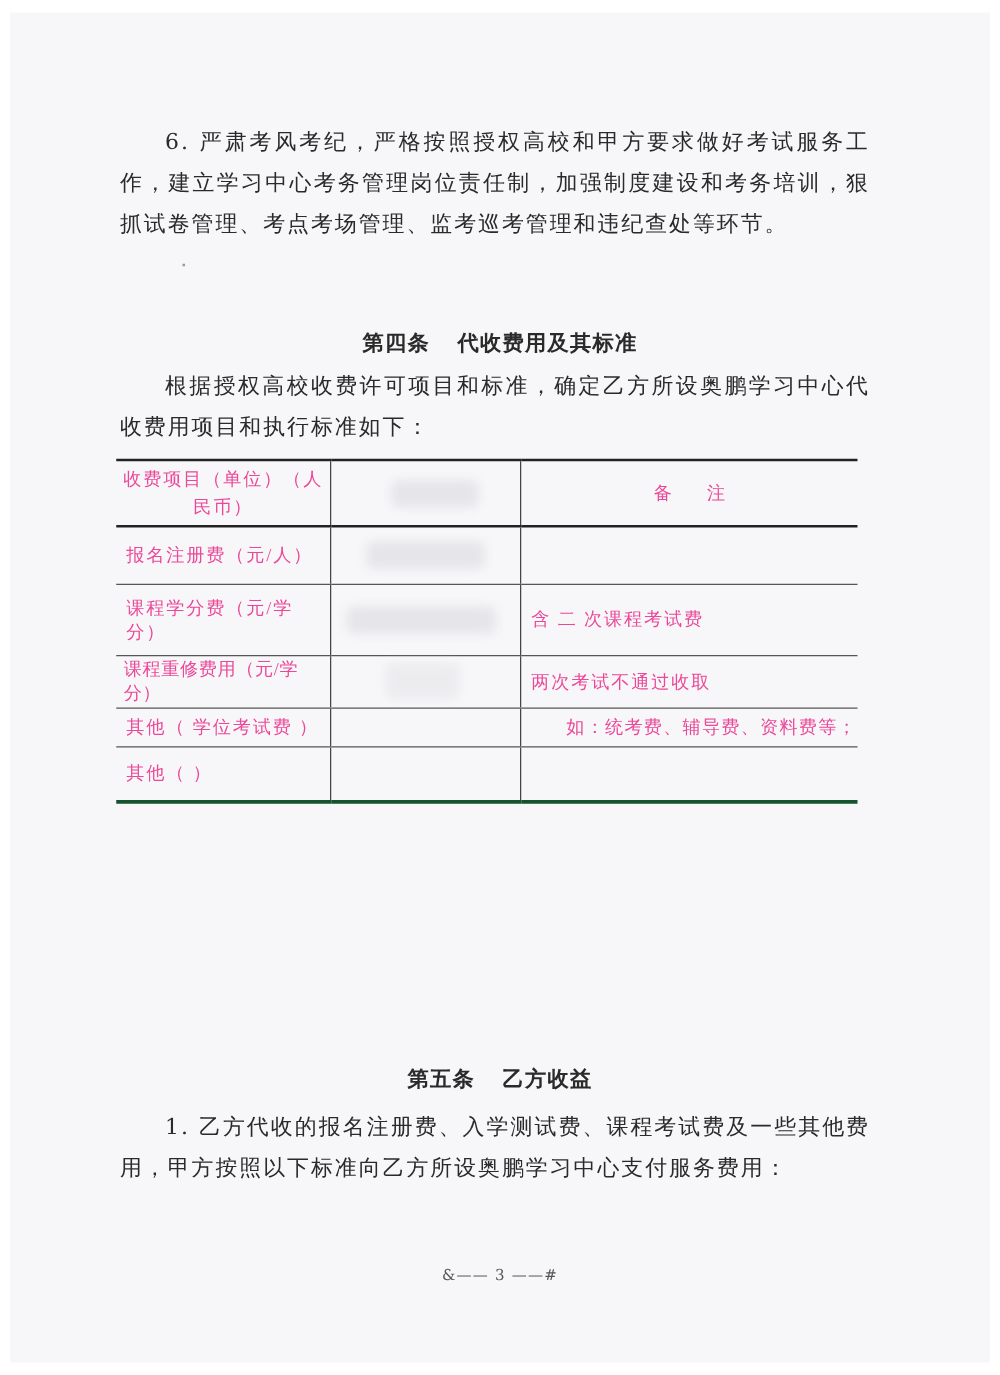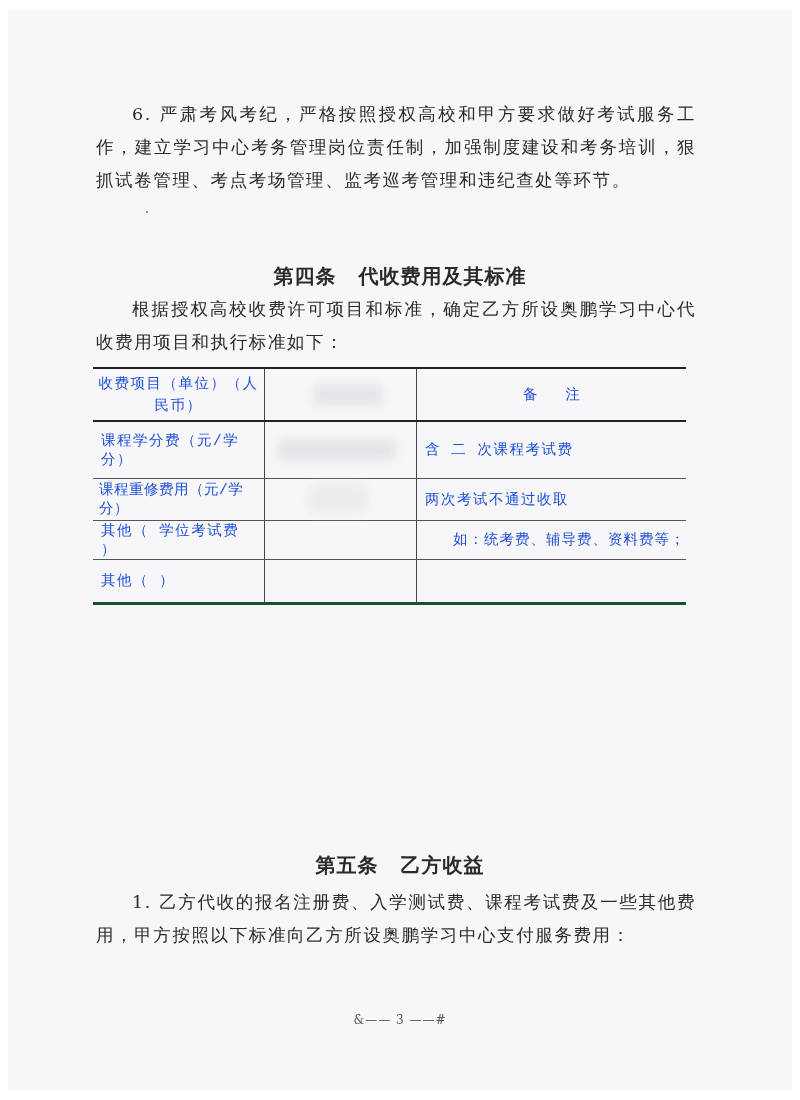--- a/index.html
+++ b/index.html
@@ -14,28 +14,28 @@
     background: #f7f7f9;
   }
   .para {
     position: absolute; left: 96px; width: 600px;
     font-size: 17.5px; line-height: 33px; letter-spacing: 1.6px;
     text-align: justify;
   }
   .indent { text-indent: 36px; }
   .heading {
     position: absolute; left: 0; width: 800px; text-align: center;
-    font-size: 20px; font-weight: bold; letter-spacing: 1px;
+    font-size: 17px; font-weight: bold; letter-spacing: 1px;
     font-family: "DejaVu Sans", sans-serif;
   }
   .heading .num { margin-right: 22px; }
   table.fees {
     position: absolute; left: 93px; top: 367px; width: 593px;
     border-collapse: collapse;
-    font-family: Liberation Mono, monospace; font-size: 14.5px; color: #1d4ed8;
+    font-family: Liberation Serif, serif; font-size: 14.5px; color: #ec4899;
     letter-spacing: 1.5px;
   }
   table.fees td {
     border-top: 1px solid #555; border-bottom: 1px solid #555;
     padding: 0 0 0 8px; vertical-align: middle;
   }
   table.fees td + td { border-left: 1px solid #444; }
   table.fees tr:first-child td { border-top: 2.5px solid #222; }
   table.fees tr.hdr td { border-bottom: 2.5px solid #222; }
   table.fees tr:last-child td { border-bottom: 3px solid #14532d; }
@@ -67,20 +67,25 @@
 
 <div class="para indent" style="top:293px;">根据授权高校收费许可项目和标准，确定乙方所设奥鹏学习中心代收费用项目和执行标准如下：</div>
 
 <table class="fees">
   <tbody>
       <tr class="hdr" style="height:53px;">
     <td class="col1 hdrcell">收费项目（单位）（人民币）</td>
     <td class="col2"><span class="blur" style="width:70px;margin-left:40px;"></span></td>
     <td class="remark-hdr">备注</td>
   </tr>
+  <tr style="height:46px;">
+    <td>报名注册费（元/人）</td>
+    <td><span class="blur" style="width:95px;margin-left:20px;"></span></td>
+    <td></td>
+  </tr>
   <tr style="height:57px;">
     <td>课程学分费（元/学分）</td>
     <td><span class="blur" style="width:120px;margin-left:4px;"></span></td>
     <td>含 二 次课程考试费</td>
   </tr>
   <tr style="height:42px;">
     <td style="letter-spacing:0.5px;padding-left:6px;">课程重修费用（元/学分）</td>
     <td><span class="blur" style="width:60px;margin-left:35px;height:30px;opacity:0.6;"></span></td>
     <td>两次考试不通过收取</td>
   </tr>

